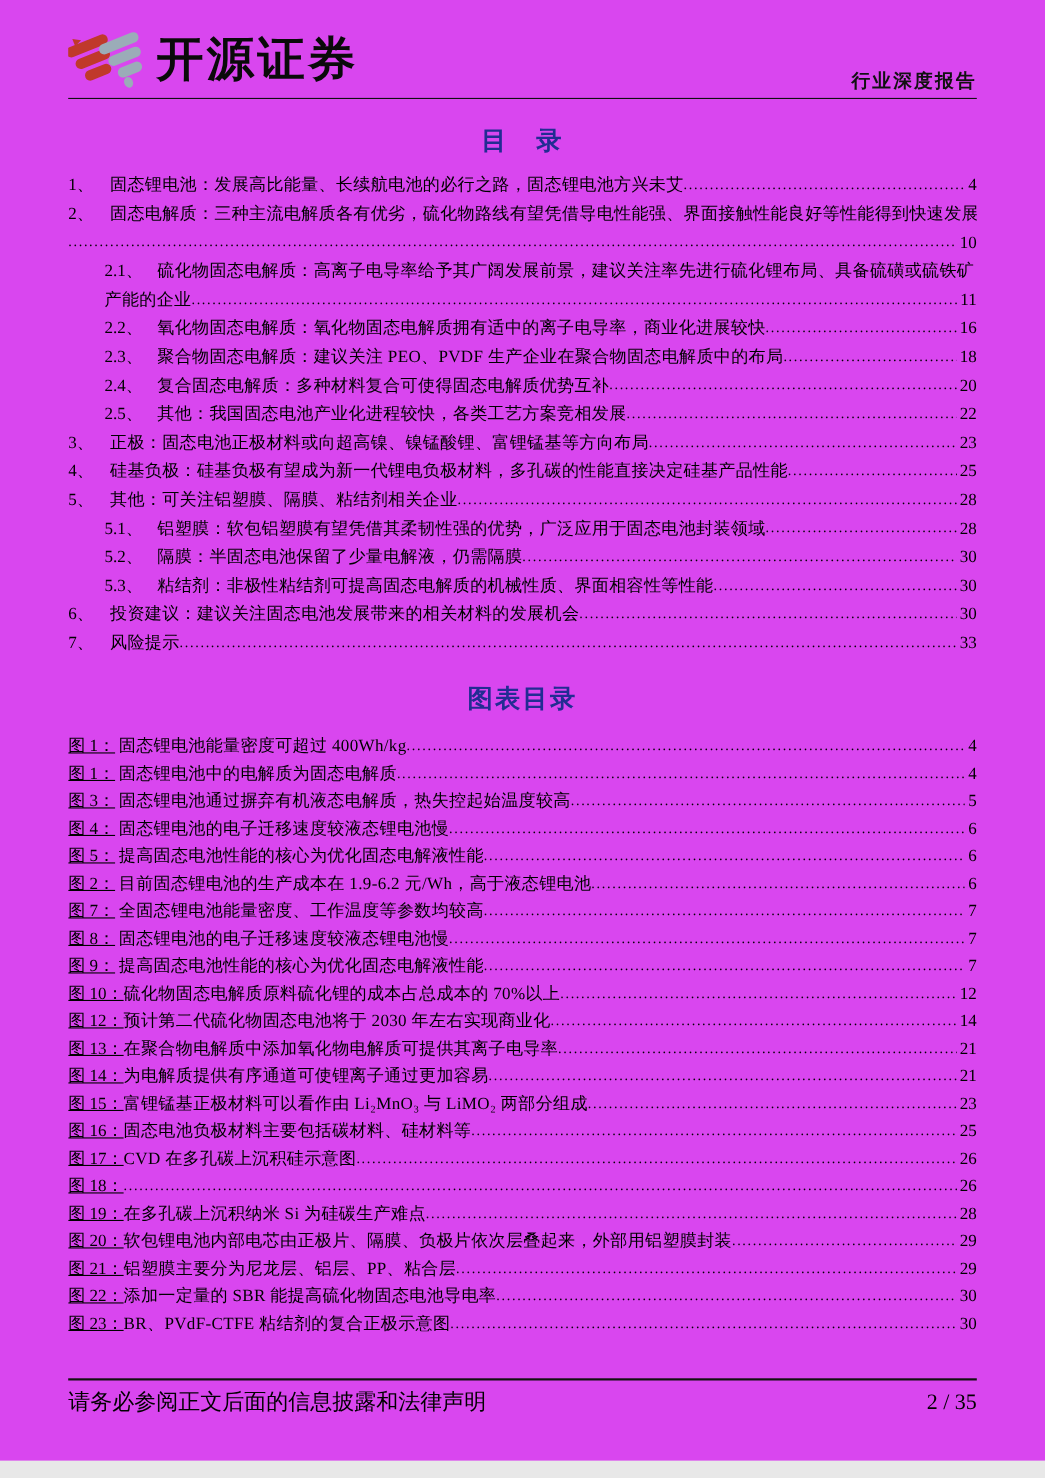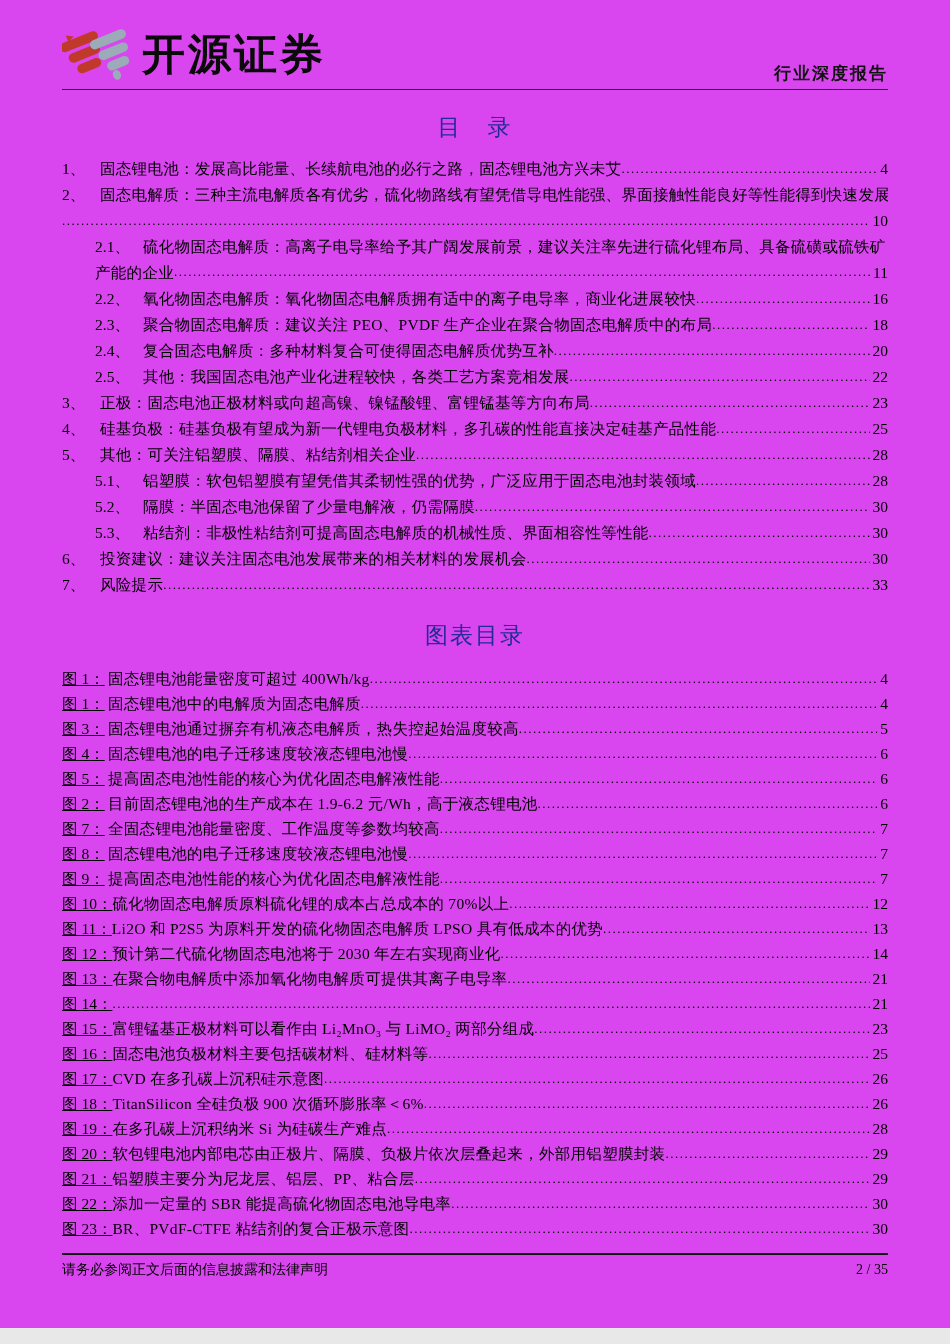--- a/index.html
+++ b/index.html
@@ -18,50 +18,50 @@
   .logo svg { display:block; }
   .brand {
     font-family:"DejaVu Sans","Liberation Sans",sans-serif;
     font-weight:900; font-size:43px; letter-spacing:3px; color:#0a0a0a;
     line-height:1.1;
   }
   .report-type { font-size:17px; font-weight:bold; letter-spacing:2px; color:#111; padding-bottom:1px; }
   
   .content { padding:0 62px; }
   .sec-title {
-    text-align:center; color:#222C93; font-weight:normal; font-size:23px;
+    text-align:center; color:#222C93; font-weight:bold; font-size:23px;
     letter-spacing:2px;
   }
   .toc-title { margin:22px 0 13px; }
   .fig-title { margin:22px 0 15px; }
   
   .list { width:100%; }
   .row {
     display:flex; align-items:baseline; line-height:26px; height:26px;
     font-size:15.5px; overflow:hidden; white-space:nowrap;
   }
   .fig-list .row { line-height:25px; height:25px; }
   .num  { flex:none; min-width:38px; }
   .lvl2 .num { margin-left:33px; min-width:48px; }
-  .cont.lvl2 { padding-left:33px;align-items:center; }
+  .cont.lvl2 { padding-left:33px; }
   .fig-list .num { min-width:46px;text-decoration:underline; }
   .text { flex:none; letter-spacing:0.3px; }
   .dots {
     flex:1 1 auto; min-width:0; overflow:hidden; white-space:nowrap;
     font-size:13px; letter-spacing:1.5px; color:#000;
     transform:translateY(-1px);
   }
   .dots::after { content:"....................................................................................................................................................................................................................................................................................................."; }
   .pg { flex:none; padding-left:3px; }
   
   .footer {
     position:absolute; left:62px; right:62px; top:1253px;
     border-top:2px solid #111; padding-top:6px;
     display:flex; justify-content:space-between; align-items:baseline;
-    font-size:14px;
+    font-size:20px;
   }
 </style>
 </head>
 <body>
 
 <div class="page">
 
   <div class="header">
     <div class="logo">
       <svg width="72" height="62" viewBox="0 0 72 62">
@@ -240,39 +240,34 @@
           <span class="dots"></span>
           <span class="pg">7</span>
         </div>
         <div class="row">
           <span class="num">图 10：</span>
           <span class="text">硫化物固态电解质原料硫化锂的成本占总成本的 70%以上</span>
           <span class="dots"></span>
           <span class="pg">12</span>
         </div>
         <div class="row">
-          <span class="num">图 11：</span>
-          <span class="text">Li2O 和 P2S5 为原料开发的硫化物固态电解质 LPSO 具有低成本的优势</span>
-          <span class="dots"></span>
-          <span class="pg">13</span>
-        </div>
-        <div class="row">
           <span class="num">图 12：</span>
           <span class="text">预计第二代硫化物固态电池将于 2030 年左右实现商业化</span>
           <span class="dots"></span>
           <span class="pg">14</span>
         </div>
         <div class="row">
           <span class="num">图 13：</span>
           <span class="text">在聚合物电解质中添加氧化物电解质可提供其离子电导率</span>
           <span class="dots"></span>
           <span class="pg">21</span>
         </div>
         <div class="row">
           <span class="num">图 14：</span>
+          <span class="text">为电解质提供有序通道可使锂离子通过更加容易</span>
           <span class="dots"></span>
           <span class="pg">21</span>
         </div>
         <div class="row">
           <span class="num">图 15：</span>
           <span class="text">富锂锰基正极材料可以看作由 Li₂MnO₃ 与 LiMO₂ 两部分组成</span>
           <span class="dots"></span>
           <span class="pg">23</span>
         </div>
         <div class="row">
@@ -282,21 +277,20 @@
           <span class="pg">25</span>
         </div>
         <div class="row">
           <span class="num">图 17：</span>
           <span class="text">CVD 在多孔碳上沉积硅示意图</span>
           <span class="dots"></span>
           <span class="pg">26</span>
         </div>
         <div class="row">
           <span class="num">图 18：</span>
-          <span class="text">TitanSilicon 全硅负极 900 次循环膨胀率＜6%</span>
           <span class="dots"></span>
           <span class="pg">26</span>
         </div>
         <div class="row">
           <span class="num">图 19：</span>
           <span class="text">在多孔碳上沉积纳米 Si 为硅碳生产难点</span>
           <span class="dots"></span>
           <span class="pg">28</span>
         </div>
         <div class="row">

